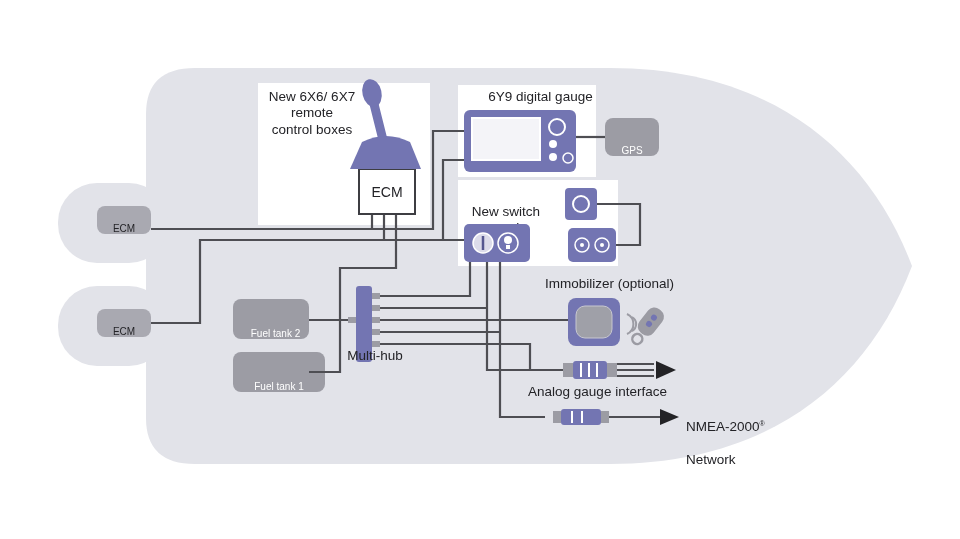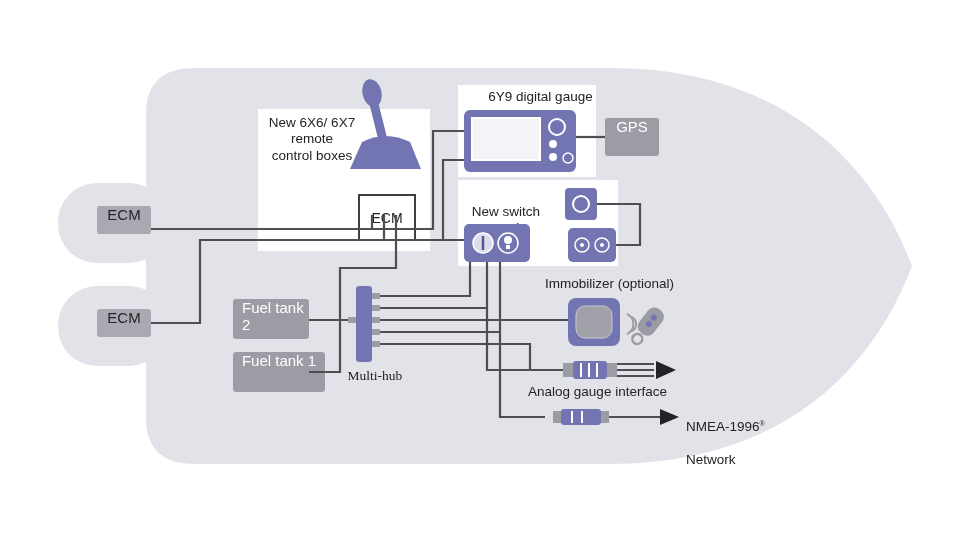--- a/index.html
+++ b/index.html
@@ -7,22 +7,22 @@
     position:relative;width:960px;height:539px;background:#ffffff;overflow:hidden;
     font-family:"Liberation Sans","DejaVu Sans",sans-serif;color:#232327;
   }
   svg.layer{position:absolute;left:0;top:0;}
   #bg{z-index:0;} #fg{z-index:2;pointer-events:none;}
   .boxes{position:absolute;inset:0;z-index:1;}
   .labels{position:absolute;inset:0;z-index:3;}
   .box{position:absolute;box-sizing:border-box;}
   .white{background:#ffffff;}
   .gray{
-    background:#9c9ca4;color:#ffffff;border-radius:3px;
-    display:flex;align-items:flex-start;justify-content:center;font-size:15px;
+    background:#9c9ca4;color:#ffffff;border-radius:8px;
+    display:flex;align-items:flex-end;justify-content:center;font-size:10px;
   }
   .ecm{background:#a9a9b1;color:#232327;}
   .ecmsub{
     position:absolute;box-sizing:border-box;background:#fff;border:2px solid #3d3d42;
     display:flex;align-items:center;justify-content:center;font-size:14px;color:#232327;
   }
   .lbl{position:absolute;font-size:13.5px;line-height:1.22;white-space:pre-line;}
   .ctr{text-align:center;}
   sup{font-size:7px;vertical-align:super;}
 </style>
@@ -39,21 +39,21 @@
 
   <div class="boxes">
 
     <div class="box gray ecm" style="left:97px;top:206px;width:54px;height:28px;">
       <span>ECM</span>
     </div>
     <div class="box gray ecm" style="left:97px;top:309px;width:54px;height:28px;">
       <span>ECM</span>
     </div>
 
-    <div class="box white" style="left:258px;top:83px;width:172px;height:142px;margin-top:26px;">
+    <div class="box white" style="left:258px;top:83px;width:172px;height:142px;">
       <div class="lbl ctr" style="left:2px;top:6px;width:104px;">New 6X6/ 6X7
 remote
 control boxes</div>
       <div class="ecmsub" style="left:100px;top:85px;width:58px;height:47px;">
         <span>ECM</span>
       </div>
     </div>
 
     <div class="box white" style="left:458px;top:85px;width:138px;height:92px;">
       <div class="lbl ctr" style="left:0;top:4px;width:165px;">6Y9 digital gauge</div>
@@ -173,21 +173,21 @@
       <line x1="572" y1="411" x2="572" y2="423" stroke="#ffffff" stroke-width="2"></line>
       <line x1="582" y1="411" x2="582" y2="423" stroke="#ffffff" stroke-width="2"></line>
     </g>
 
     <polygon points="656,361 676,370 656,379" fill="#232326"></polygon>
     <polygon points="660,409 679,417 660,425" fill="#232326"></polygon>
   </svg>
 
   <div class="labels">
     <div class="lbl" style="left:545px;top:276px;width:175px;">Immobilizer (optional)</div>
-    <div class="lbl ctr" style="left:336px;top:368px;width:78px;font-family:Liberation Serif, serif;">Multi-hub</div>
+    <div class="lbl ctr" style="left:336px;top:348px;width:78px;">Multi-hub</div>
     <div class="lbl ctr" style="left:510px;top:384px;width:175px;">Analog gauge interface</div>
     <div class="lbl" style="left:686px;top:403px;width:120px;">
-      <span>NMEA-1996</span><sup>®</sup><br>
+      <span>NMEA-2000</span><sup>®</sup><br>
       <span>Network</span>
     </div>
   </div>
 
 </div>
 
 </body></html>

